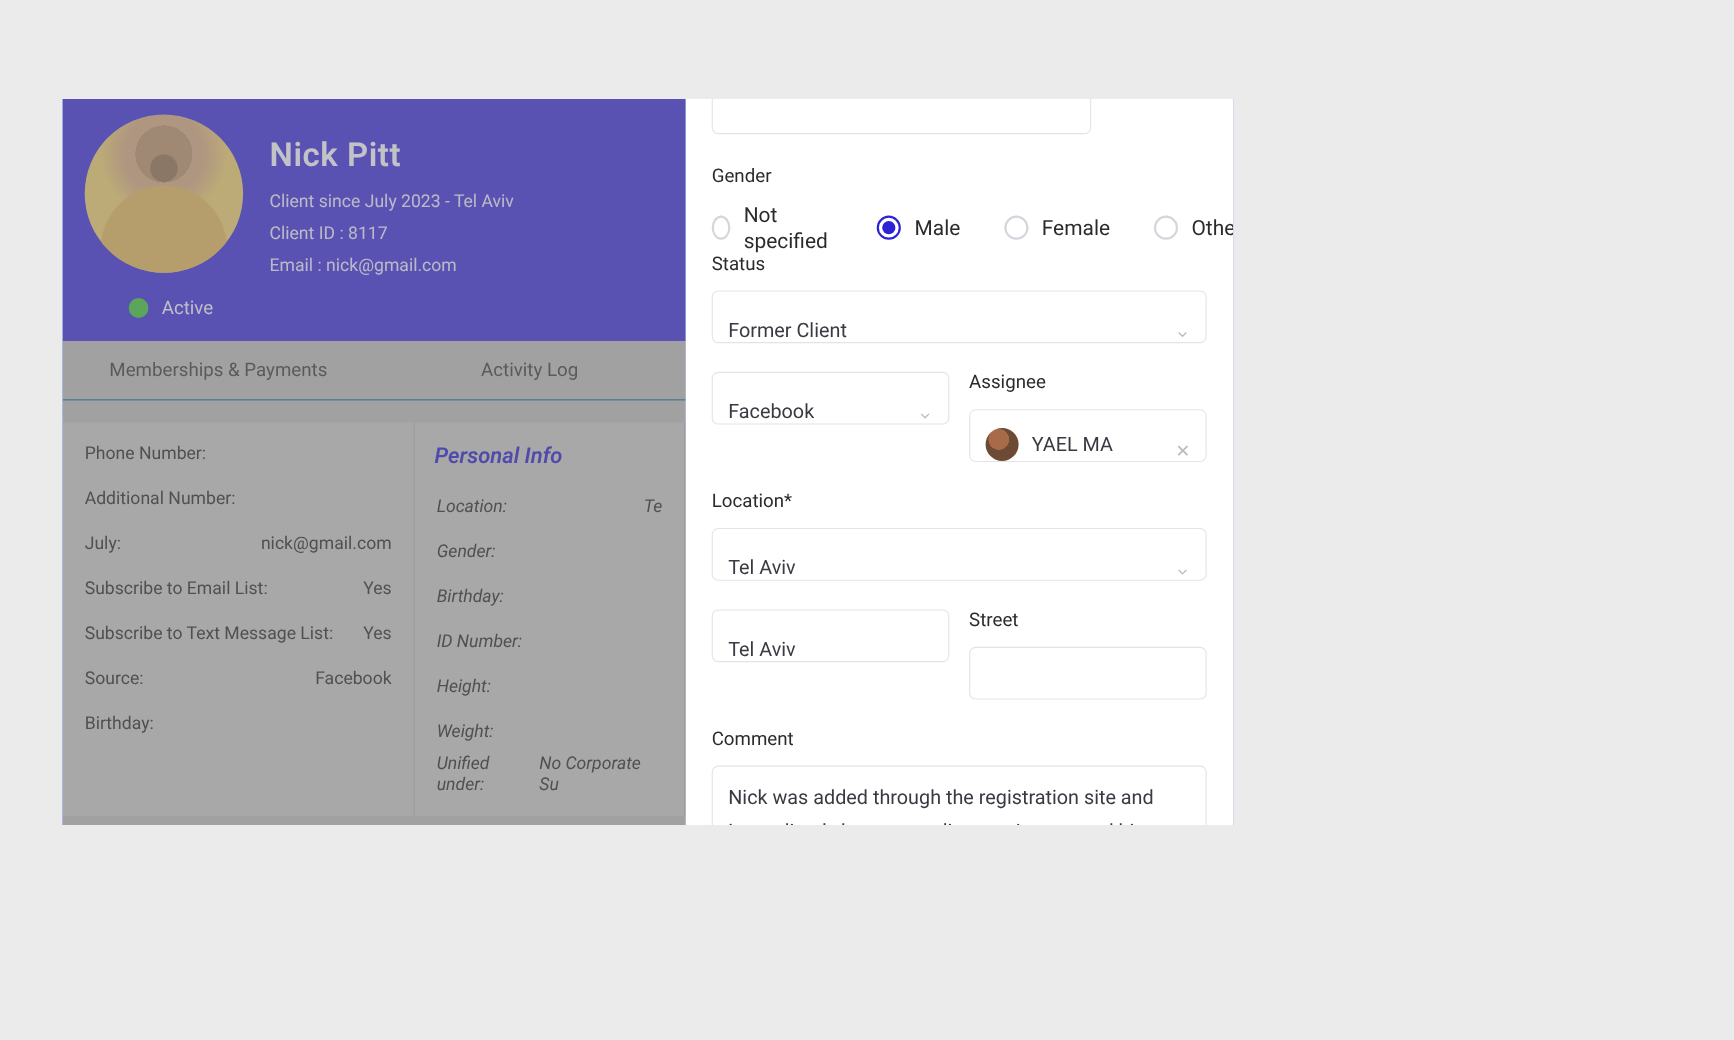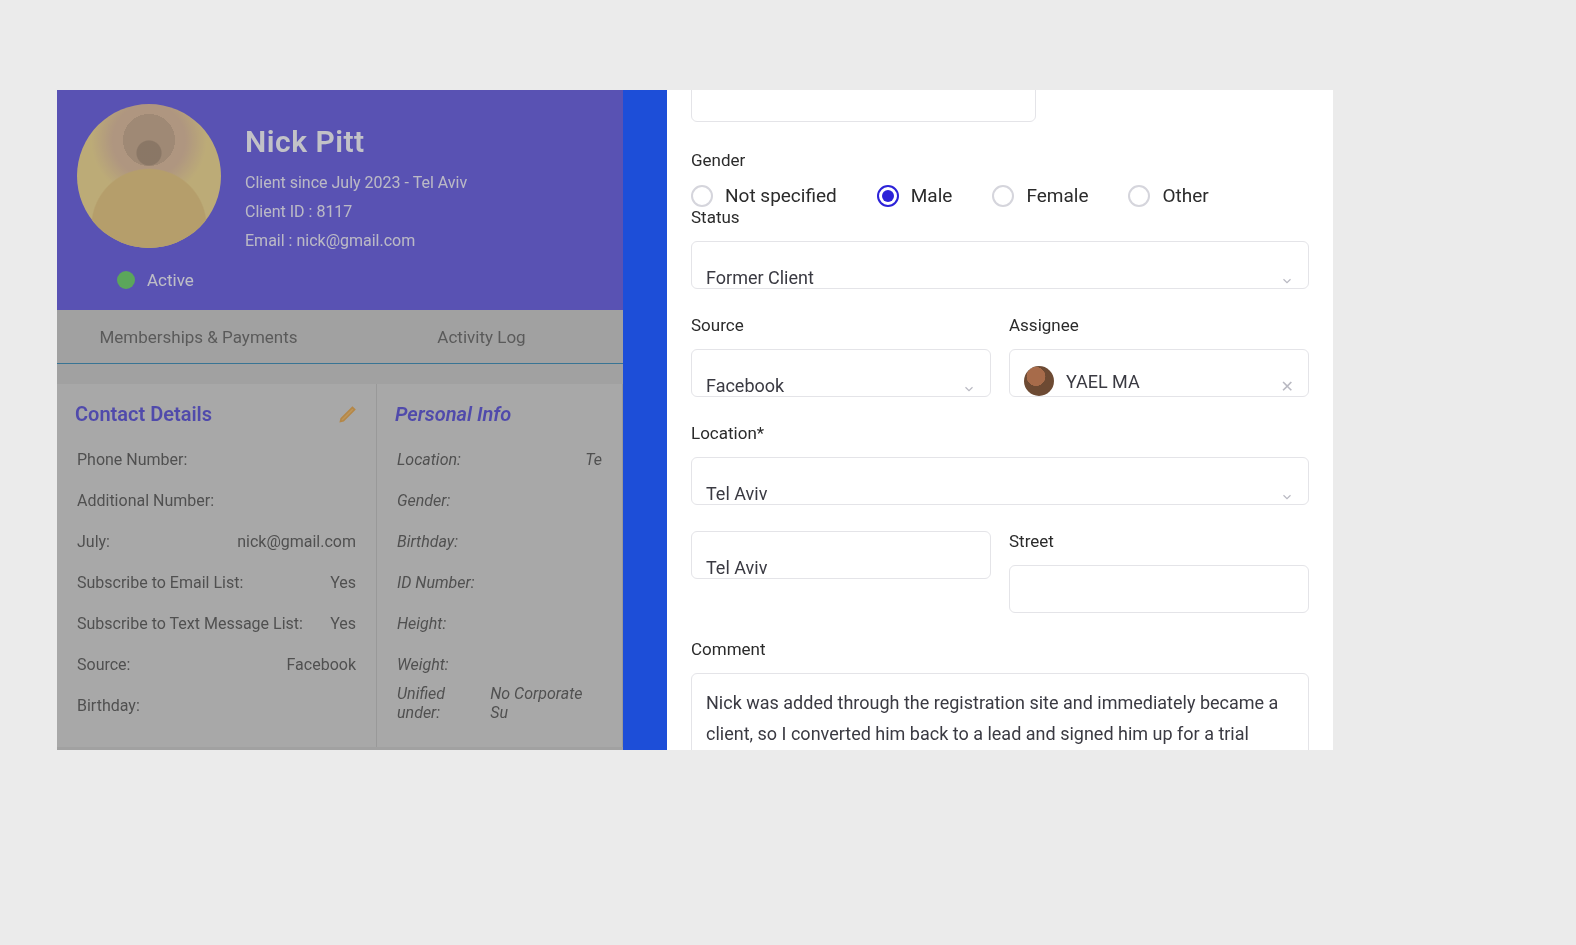--- a/index.html
+++ b/index.html
@@ -7,26 +7,25 @@
     font-family: -apple-system, BlinkMacSystemFont, "Segoe UI", Roboto, sans-serif;
     background: #ebebeb;
     width: 1576px;
     height: 945px;
     overflow: hidden;
   }
   .viewport {
     position: absolute;
     left: 57px;
     top: 90px;
-    width: 1276px;
+    width: 1064px;
     height: 660px;
     background: #1d4ed8;
     display: flex;
     overflow: hidden;
-    gap: 44px;
   }
   
   .left-pane {
     width: 566px;
     flex-shrink: 0;
     background: #b7b7b7;
     position: relative;
   }
   .header-card {
     background: #3b2fd6;
@@ -146,28 +145,20 @@
       </div>
     </div>
 
     <div class="tabs">
       <div class="tab">Memberships &amp; Payments</div>
       <div class="tab">Activity Log</div>
     </div>
 
     <div class="details-row">
       <div class="card contact">
-        <div class="card-head">
-          <div class="card-title">Contact Details</div>
-          <span class="pencil">
-            <svg viewBox="0 0 24 24" fill="none">
-                <path d="M3 21l3.5-.8L20 6.7 17.3 4 3.8 17.5 3 21z" stroke="#d88b1e" stroke-width="2" fill="#e9a23b"></path>
-              </svg>
-          </span>
-        </div>
         <div class="kv">
             <span class="k">Phone Number:</span>
             <span class="v"></span>
           </div>
         <div class="kv">
             <span class="k">Additional Number:</span>
             <span class="v"></span>
           </div>
         <div class="kv">
             <span class="k">July:</span>
@@ -254,21 +245,20 @@
         <span class="chev">
             <svg viewBox="0 0 24 24">
               <path d="M6 9l6 6 6-6" stroke="currentColor" stroke-width="2" fill="none"></path>
             </svg>
           </span>
       </div>
     </div>
 
     <div class="row2 mb">
       <div class="col">
-        <div class="label">Source</div>
         <div class="select">
           <span>Facebook</span>
           <span class="chev">
               <svg viewBox="0 0 24 24">
                 <path d="M6 9l6 6 6-6" stroke="currentColor" stroke-width="2" fill="none"></path>
               </svg>
             </span>
         </div>
       </div>
       <div class="col">

